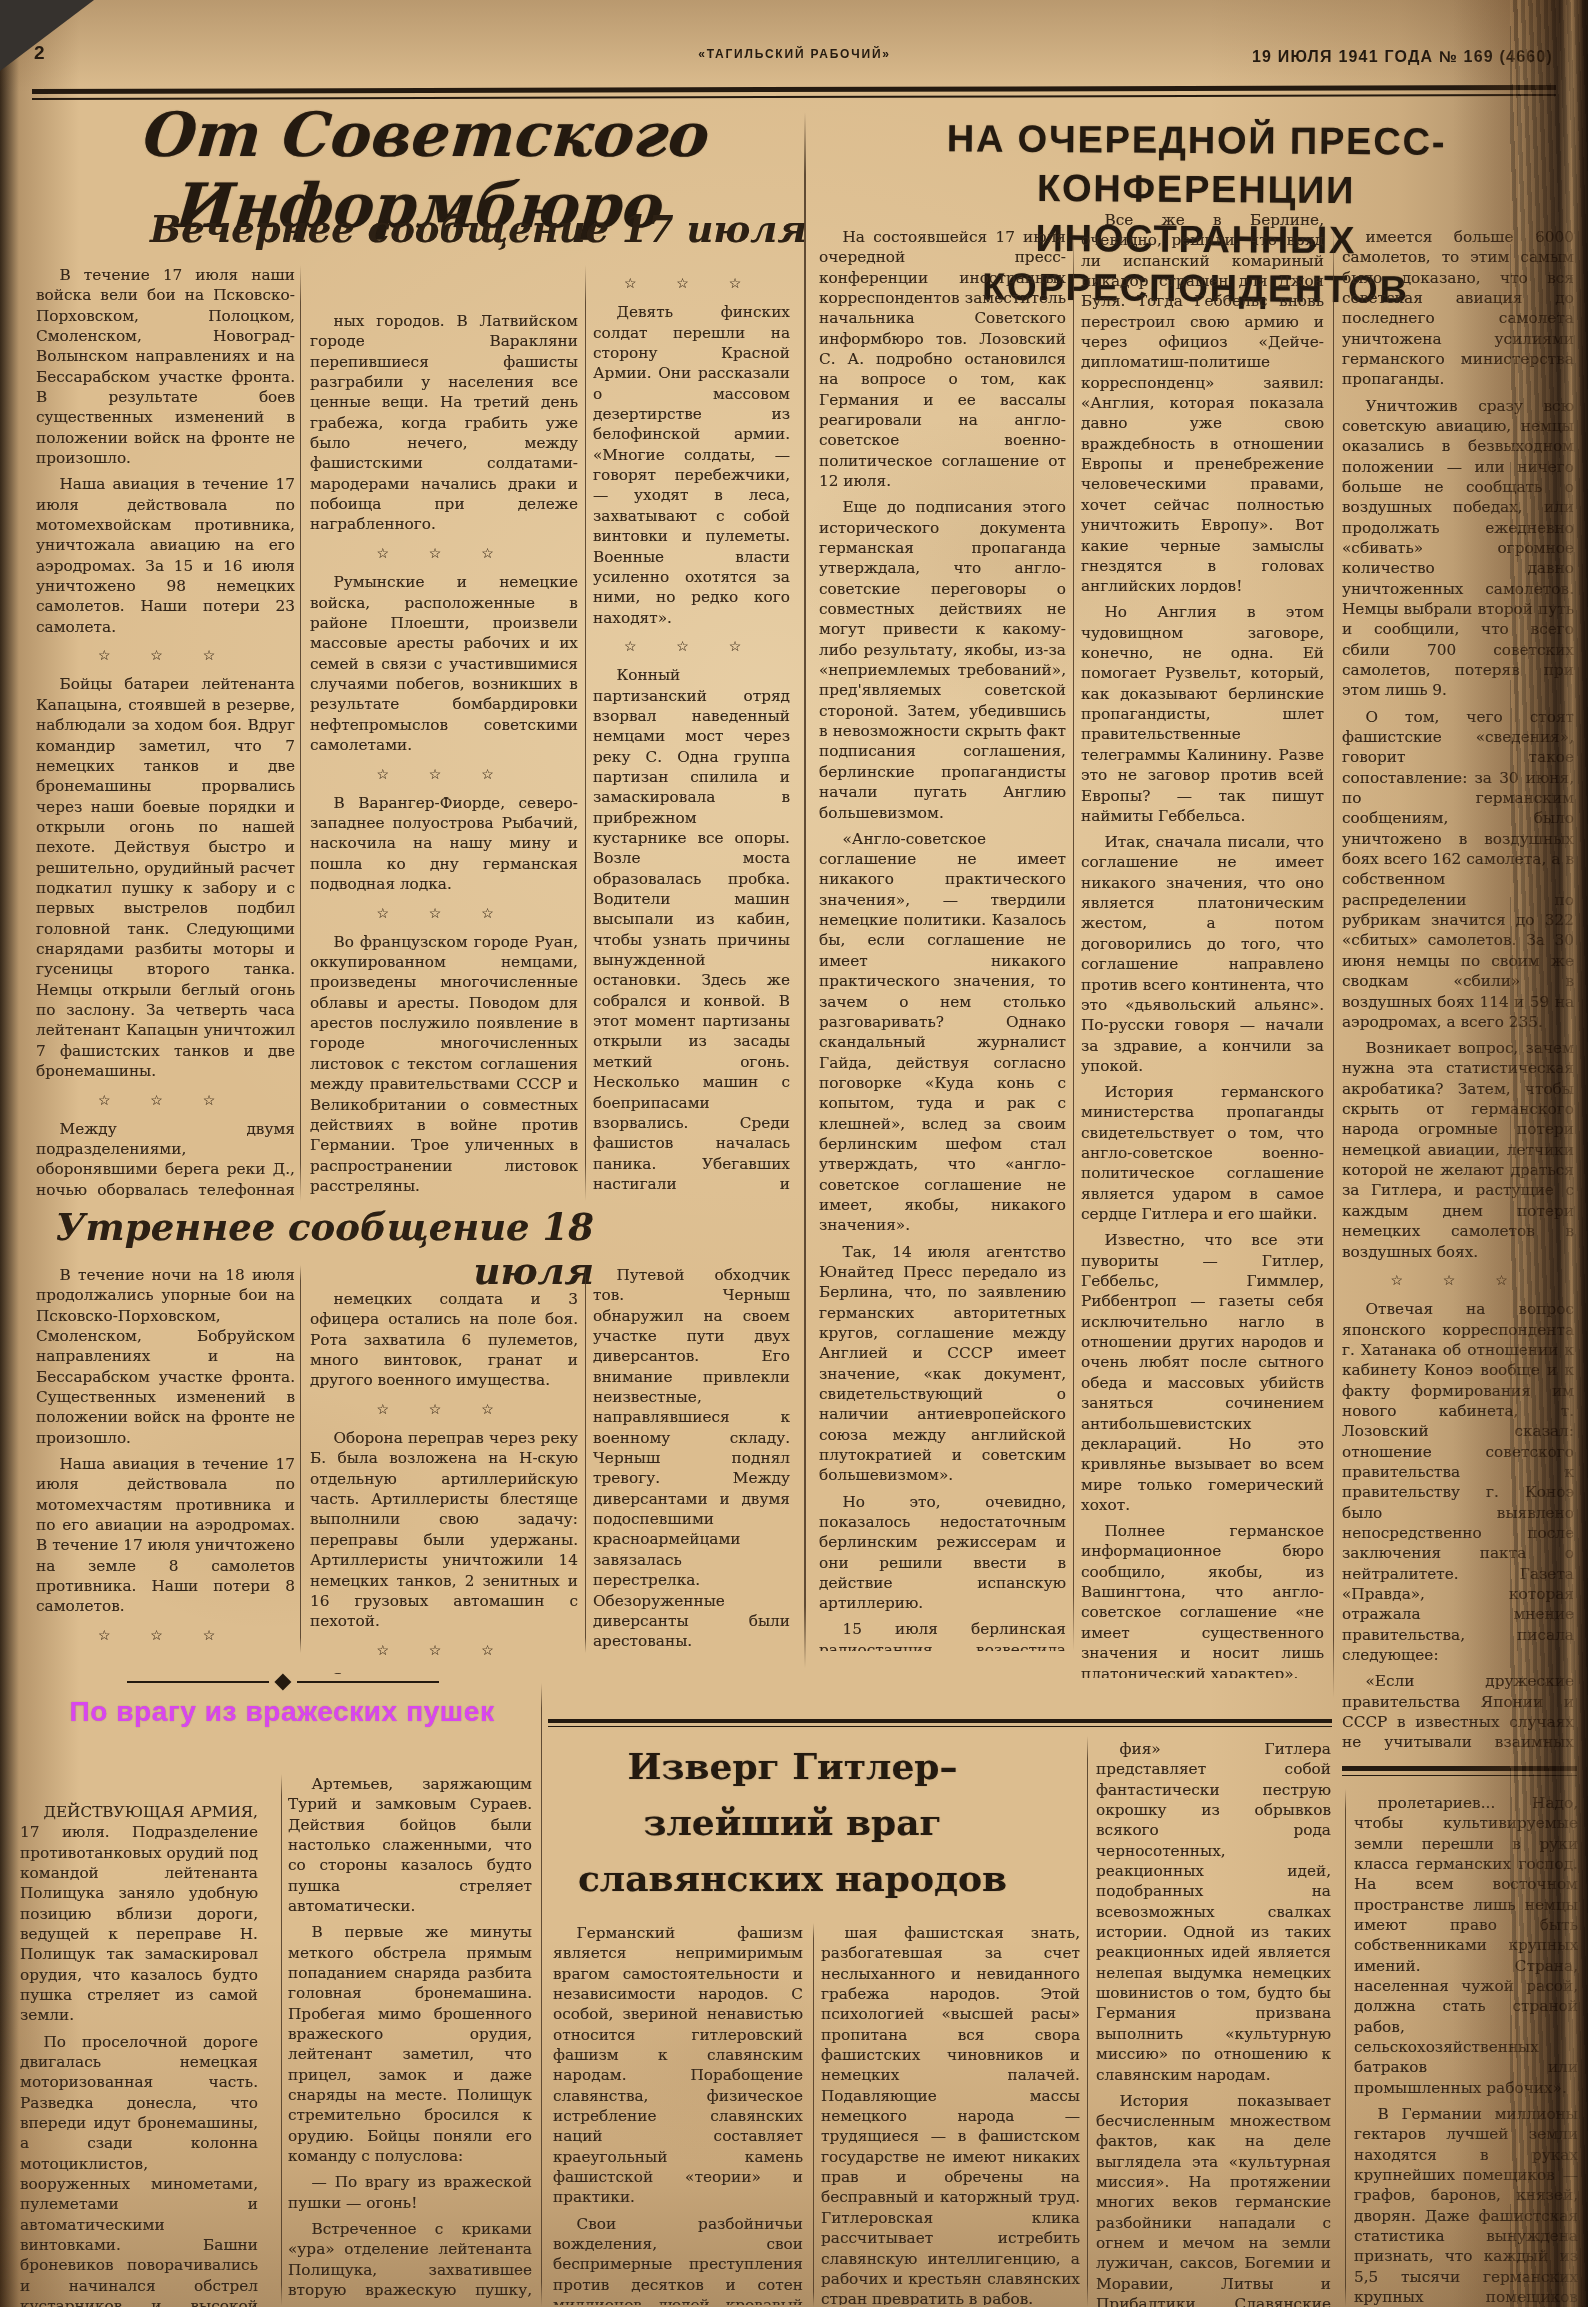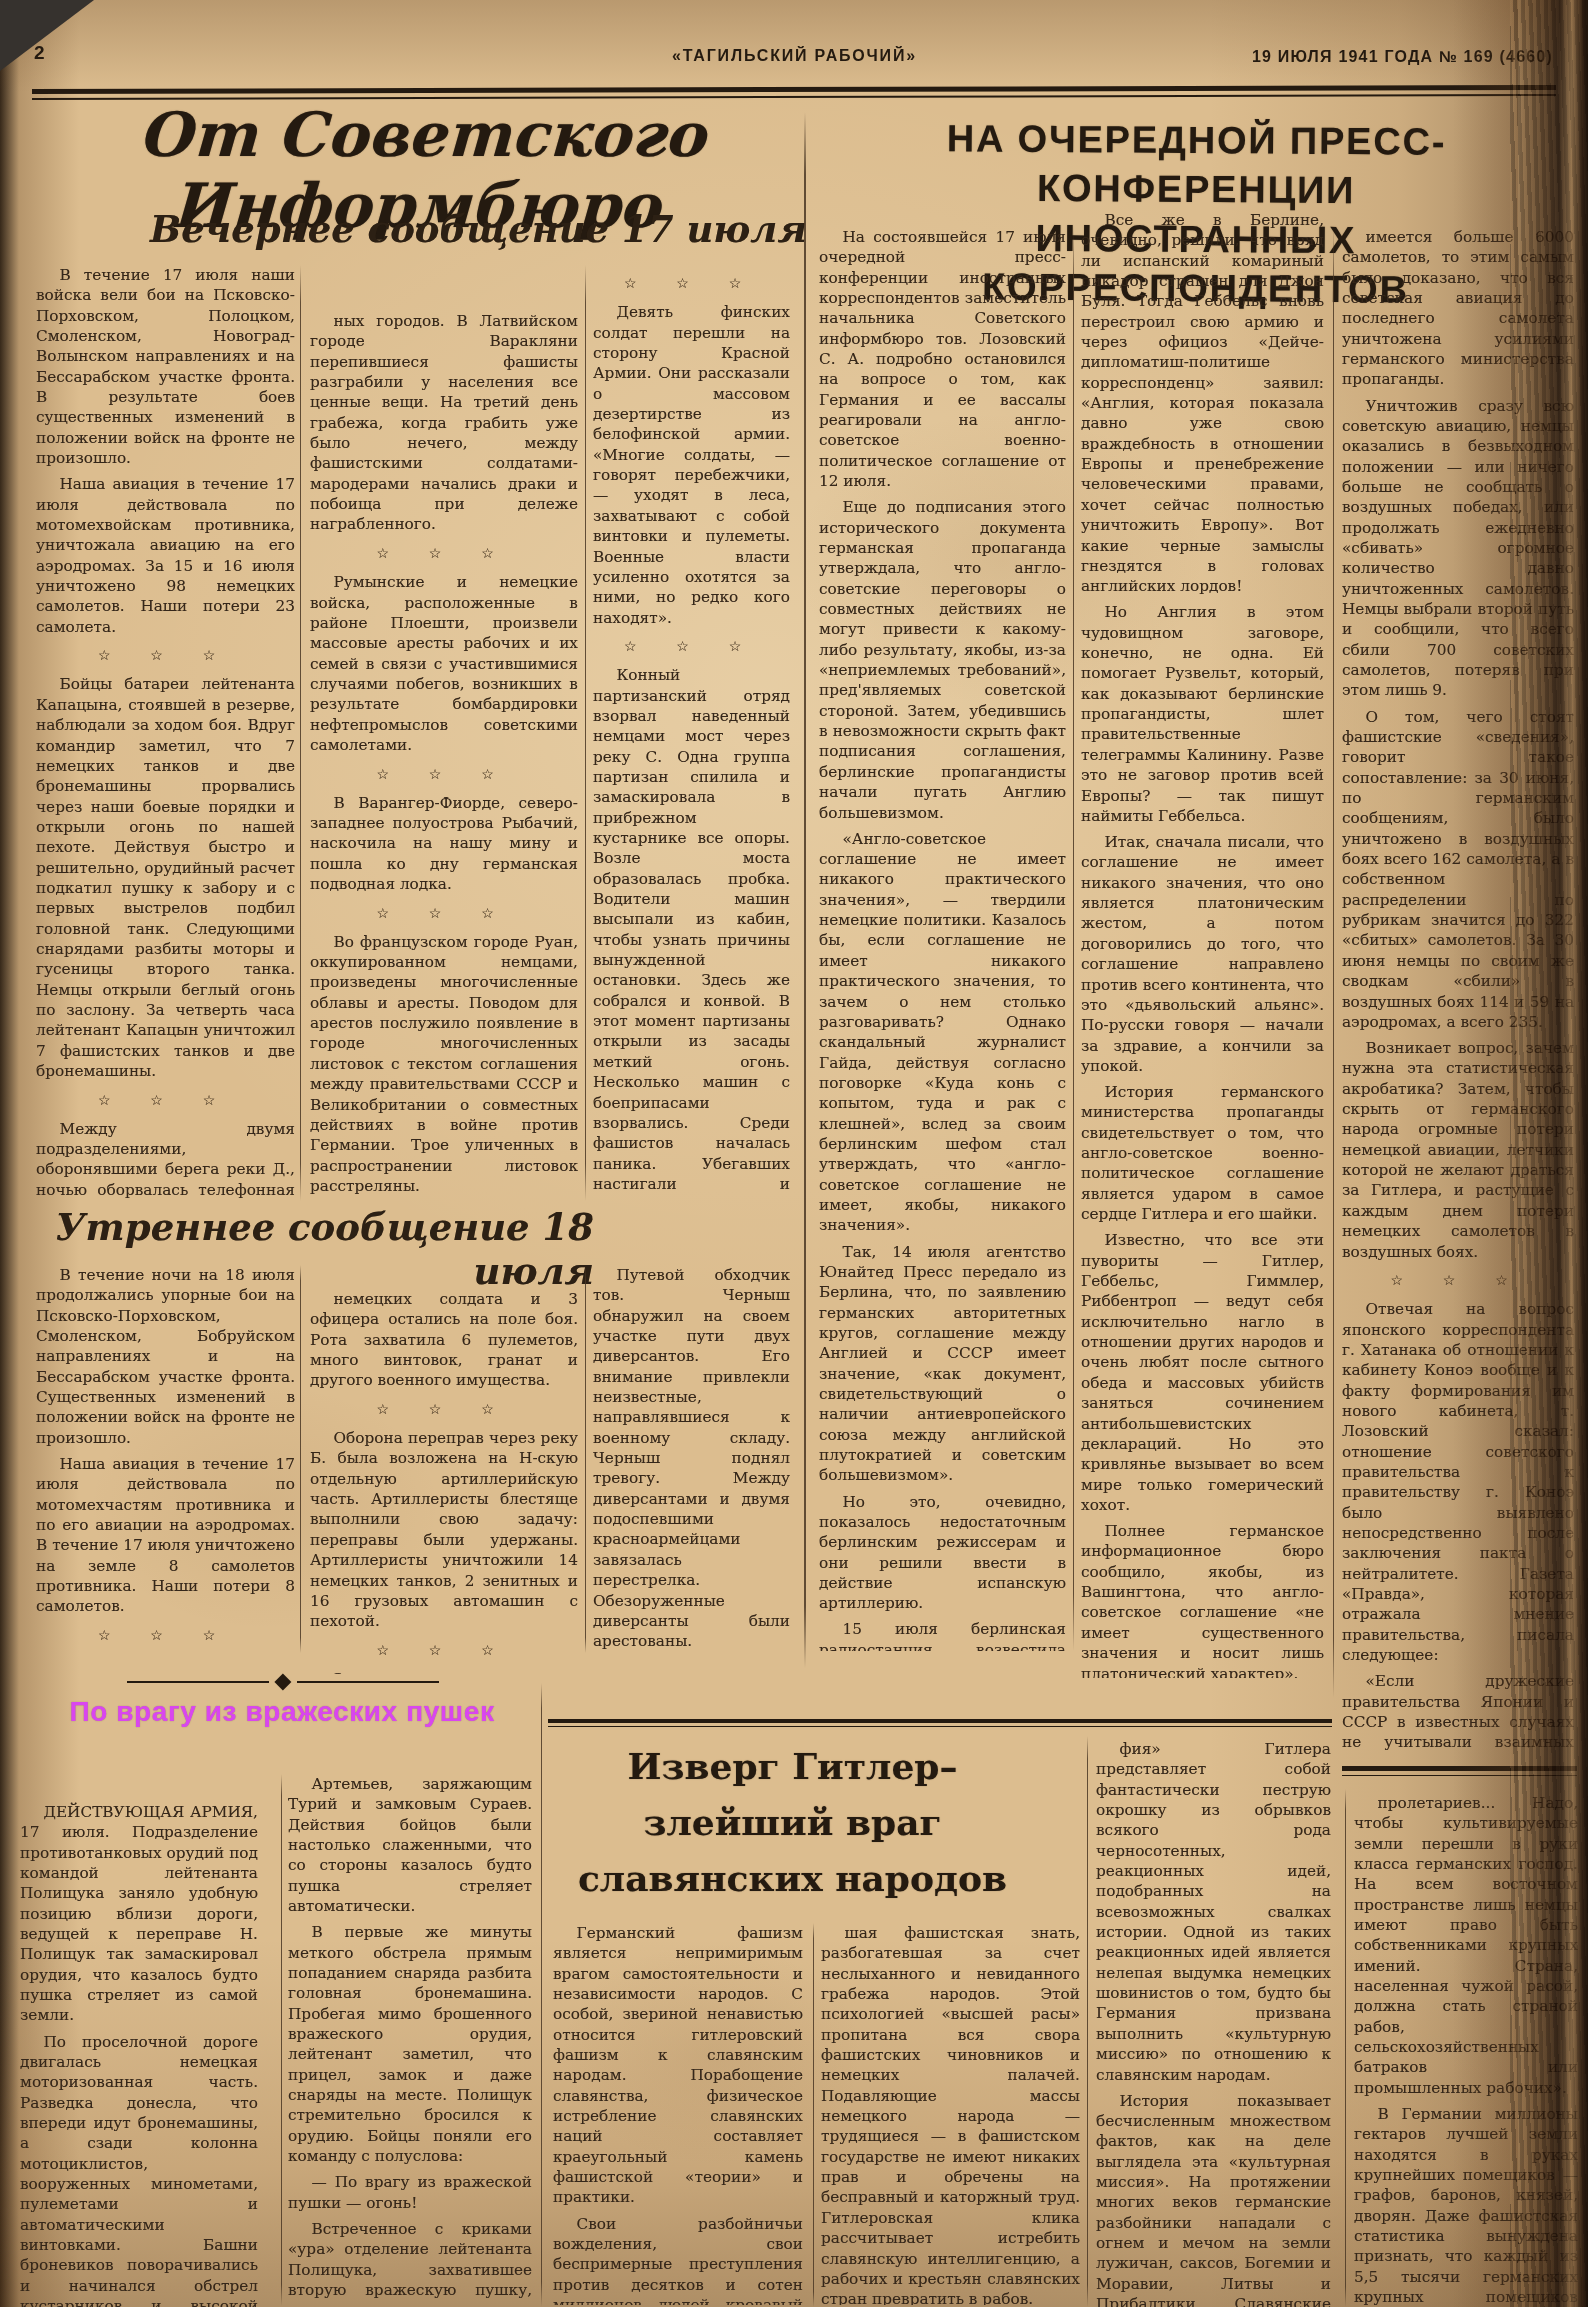--- a/index.html
+++ b/index.html
@@ -22,21 +22,21 @@
                repeating-linear-gradient(88deg, rgba(0,0,0,.22) 0 4.1px, rgba(190,150,100,.18) 4.1px 7.6px);}
   .fold-soft{position:absolute;top:0;right:71px;width:65px;height:2307px;pointer-events:none;
     background:linear-gradient(90deg, rgba(0,0,0,0), rgba(90,55,25,.28));}
   .stain{position:absolute;border-radius:50%;pointer-events:none;}
   .hrule{position:absolute;background:#241a10;}
   .vrule{position:absolute;width:1.2px;
     background:linear-gradient(180deg, rgba(74,55,36,0), #4a3724 4%, #4a3724 96%, rgba(74,55,36,0));opacity:.85;}
 
   .hdr{position:absolute;font-family:"Liberation Sans",sans-serif;font-weight:700;color:#241a10;}
   .page-num{left:34px;top:42px;font-size:19px;}
-  .masthead{left:0;top:47px;width:1589px;text-align:center;font-size:16px;letter-spacing:1.8px;}
+  .masthead{left:0;top:47px;width:1589px;text-align:center;font-size:12px;letter-spacing:1.8px;}
   .dateline{left:1106px;top:48px;width:447px;text-align:right;font-size:16px;letter-spacing:1.2px;}
 
   .informburo-title{position:absolute;left:47px;top:99px;width:753px;text-align:center;
     font-family:"DejaVu Serif",serif;font-style:italic;font-weight:bold;font-size:61px;color:#241a10;
     transform:skewX(-5deg);text-shadow:0 0 1.2px rgba(40,24,8,.45);}
   .sub-heading{position:absolute;font-family:"DejaVu Serif",serif;font-style:italic;font-weight:bold;
     font-size:37px;color:#2c2014;text-shadow:0 0 0.6px rgba(40,24,8,.4);}
   .press-title{position:absolute;left:821px;top:116px;width:750px;text-align:center;
     font-family:"Liberation Sans",sans-serif;font-weight:700;font-size:38px;letter-spacing:1.8px;
     line-height:1.3;color:#241a10;transform:rotate(.4deg);text-shadow:0 0 1.2px rgba(40,24,8,.4);}
@@ -139,21 +139,21 @@
       <p class="para">Так, 14 июля агентство Юнайтед Пресс передало из Берлина, что, по заявлению германских авторитетных кругов, соглашение между Англией и СССР имеет значение, «как документ, свидетельствующий о наличии антиевропейского союза между английской плутократией и советским большевизмом».</p>
       <p class="para">Но это, очевидно, показалось недостаточным берлинским режиссерам и они решили ввести в действие испанскую артиллерию.</p>
       <p class="para">15 июля берлинская радиостанция возвестила всему миру на английском языке, что, по заявлению какой-то испанской газеты, Англия, заключив соглашение с Россией, «исключила себя из круга цивилизованных стран».</p>
     </div>
   <div class="vrule" style="left:1073px;top:227px;height:1424px;"></div>
   <div class="col" style="left:1081px;top:210px;width:243px;height:1468px;">
       <p class="para">Все же в Берлине, очевидно, решили, что вряд ли испанский комариный пикадор страшен для Джон Буля. Тогда Геббельс вновь перестроил свою армию и через официоз «Дейче-дипломатиш-политише корреспонденц» заявил: «Англия, которая показала давно уже свою враждебность в отношении Европы и пренебрежение человеческими правами, хочет сейчас полностью уничтожить Европу». Вот какие черные замыслы гнездятся в головах английских лордов!</p>
       <p class="para">Но Англия в этом чудовищном заговоре, конечно, не одна. Ей помогает Рузвельт, который, как доказывают берлинские пропагандисты, шлет правительственные телеграммы Калинину. Разве это не заговор против всей Европы? — так пишут наймиты Геббельса.</p>
       <p class="para">Итак, сначала писали, что соглашение не имеет никакого значения, что оно является платоническим жестом, а потом договорились до того, что соглашение направлено против всего континента, что это «дьявольский альянс». По-русски говоря — начали за здравие, а кончили за упокой.</p>
       <p class="para">История германского министерства пропаганды свидетельствует о том, что англо-советское военно-политическое соглашение является ударом в самое сердце Гитлера и его шайки.</p>
-      <p class="para">Известно, что все эти пувориты — Гитлер, Геббельс, Гиммлер, Риббентроп — ведут себя исключительно нагло в отношении других народов и очень любят после сытного обеда и массовых убийств заняться сочинением антибольшевистских деклараций. Но это кривлянье вызывает во всем мире только гомерический хохот.</p>
+      <p class="para">Известно, что все эти пувориты — Гитлер, Геббельс, Гиммлер, Риббентроп — газеты себя исключительно нагло в отношении других народов и очень любят после сытного обеда и массовых убийств заняться сочинением антибольшевистских деклараций. Но это кривлянье вызывает во всем мире только гомерический хохот.</p>
       <p class="para">Полнее германское информационное бюро сообщило, якобы, из Вашингтона, что англо-советское соглашение «не имеет существенного значения и носит лишь платонический характер».</p>
     </div>
   <div class="vrule" style="left:1333px;top:227px;height:1471px;"></div>
   <div class="col" style="left:1342px;top:227px;width:232px;height:1533px;">
       <p class="para">имеется больше 6000 самолетов, то этим самым было доказано, что вся советская авиация до последнего самолета уничтожена усилиями германского министерства пропаганды.</p>
       <p class="para">Уничтожив сразу всю советскую авиацию, немцы оказались в безвыходном положении — или ничего больше не сообщать о воздушных победах, или продолжать ежедневно «сбивать» огромное количество давно уничтоженных самолетов. Немцы выбрали второй путь и сообщили, что всего сбили 700 советских самолетов, потеряв при этом лишь 9.</p>
       <p class="para">О том, чего стоят фашистские «сведения», говорит такое сопоставление: за 30 июня, по германским сообщениям, было уничтожено в воздушных боях всего 162 самолета, а в собственном распределении по рубрикам значится до 322 «сбитых» самолетов. За 30 июня немцы по своим же сводкам «сбили» в воздушных боях 114 и 59 на аэродромах, а всего 235.</p>
       <p class="para">Возникает вопрос, зачем нужна эта статистическая акробатика? Затем, чтобы скрыть от германского народа огромные потери немецкой авиации, летчики которой не желают драться за Гитлера, и растущие с каждым днем потери немецких самолетов в воздушных боях.</p>
       <p class="stars">☆ ☆ ☆</p>
       <p class="para">Отвечая на вопрос японского корреспондента г. Хатанака об отношении к кабинету Коноэ вообще и к факту формирования им нового кабинета, т. Лозовский сказал: отношение советского правительства к правительству г. Коноэ было выявлено непосредственно после заключения пакта о нейтралитете. Газета «Правда», которая отражала мнение правительства, писала следующее:</p>

